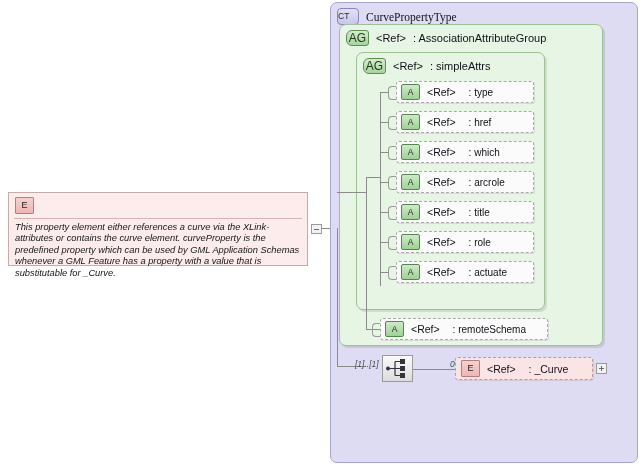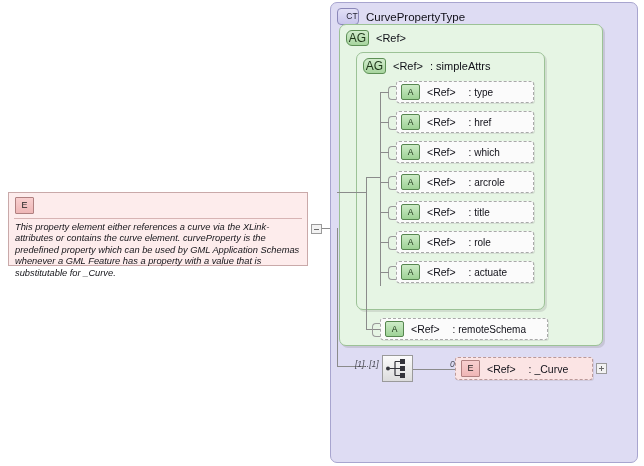--- a/index.html
+++ b/index.html
@@ -55,24 +55,24 @@
     background:#dedcf3;border:1px solid #a8a5cf;border-radius:7px;
     box-sizing:border-box;
   }
   #ct-head{
     position:absolute;left:6px;top:5px;display:flex;align-items:center;
   }
   .icon-ct{
     width:20px;height:15px;flex:none;
     background:linear-gradient(#e2e0f6,#c9c6ec);
     border:1px solid #8b88b8;border-radius:4px;
-    font-size:8.5px;line-height:15px;text-align:right;color:#242433;
+    font-size:8.5px;line-height:15px;text-align:left;color:#242433;
     letter-spacing:.2px;
   }
-  #ct-head .t{margin-left:7px;font-size:11.5px;color:#101018;}
+  #ct-head .t{margin-left:7px;font-size:11.5px;color:#101018;font-family:Liberation Serif, serif;}
 
   
   #ag-outer{
     position:absolute;left:339px;top:24px;width:264px;height:322px;
     background:#e6f5e4;border:1px solid #9cc296;border-radius:7px;
     box-sizing:border-box;box-shadow:2px 2px 0 rgba(120,120,120,.22);
   }
   #ag-outer>.hd{position:absolute;left:6px;top:5px;display:flex;align-items:center;}
 
   
@@ -169,20 +169,24 @@
       <span class="icon-ct">CT</span>
       <span class="t">CurvePropertyType</span>
     </div>
 
   </div>
 
   <div id="ag-outer">
     <div class="hd">
       <span class="icon-ag">AG</span>
       <span class="lbl">&lt;Ref&gt;</span>
+      <span class="lbl">
+        <span>:</span>
+        <span>AssociationAttributeGroup</span>
+      </span>
     </div>
   </div>
 
   <div id="ag-inner">
     <div class="hd">
       <span class="icon-ag">AG</span>
       <span class="lbl">&lt;Ref&gt;</span>
       <span class="lbl">
         <span>:</span>
         <span>simpleAttrs</span>

